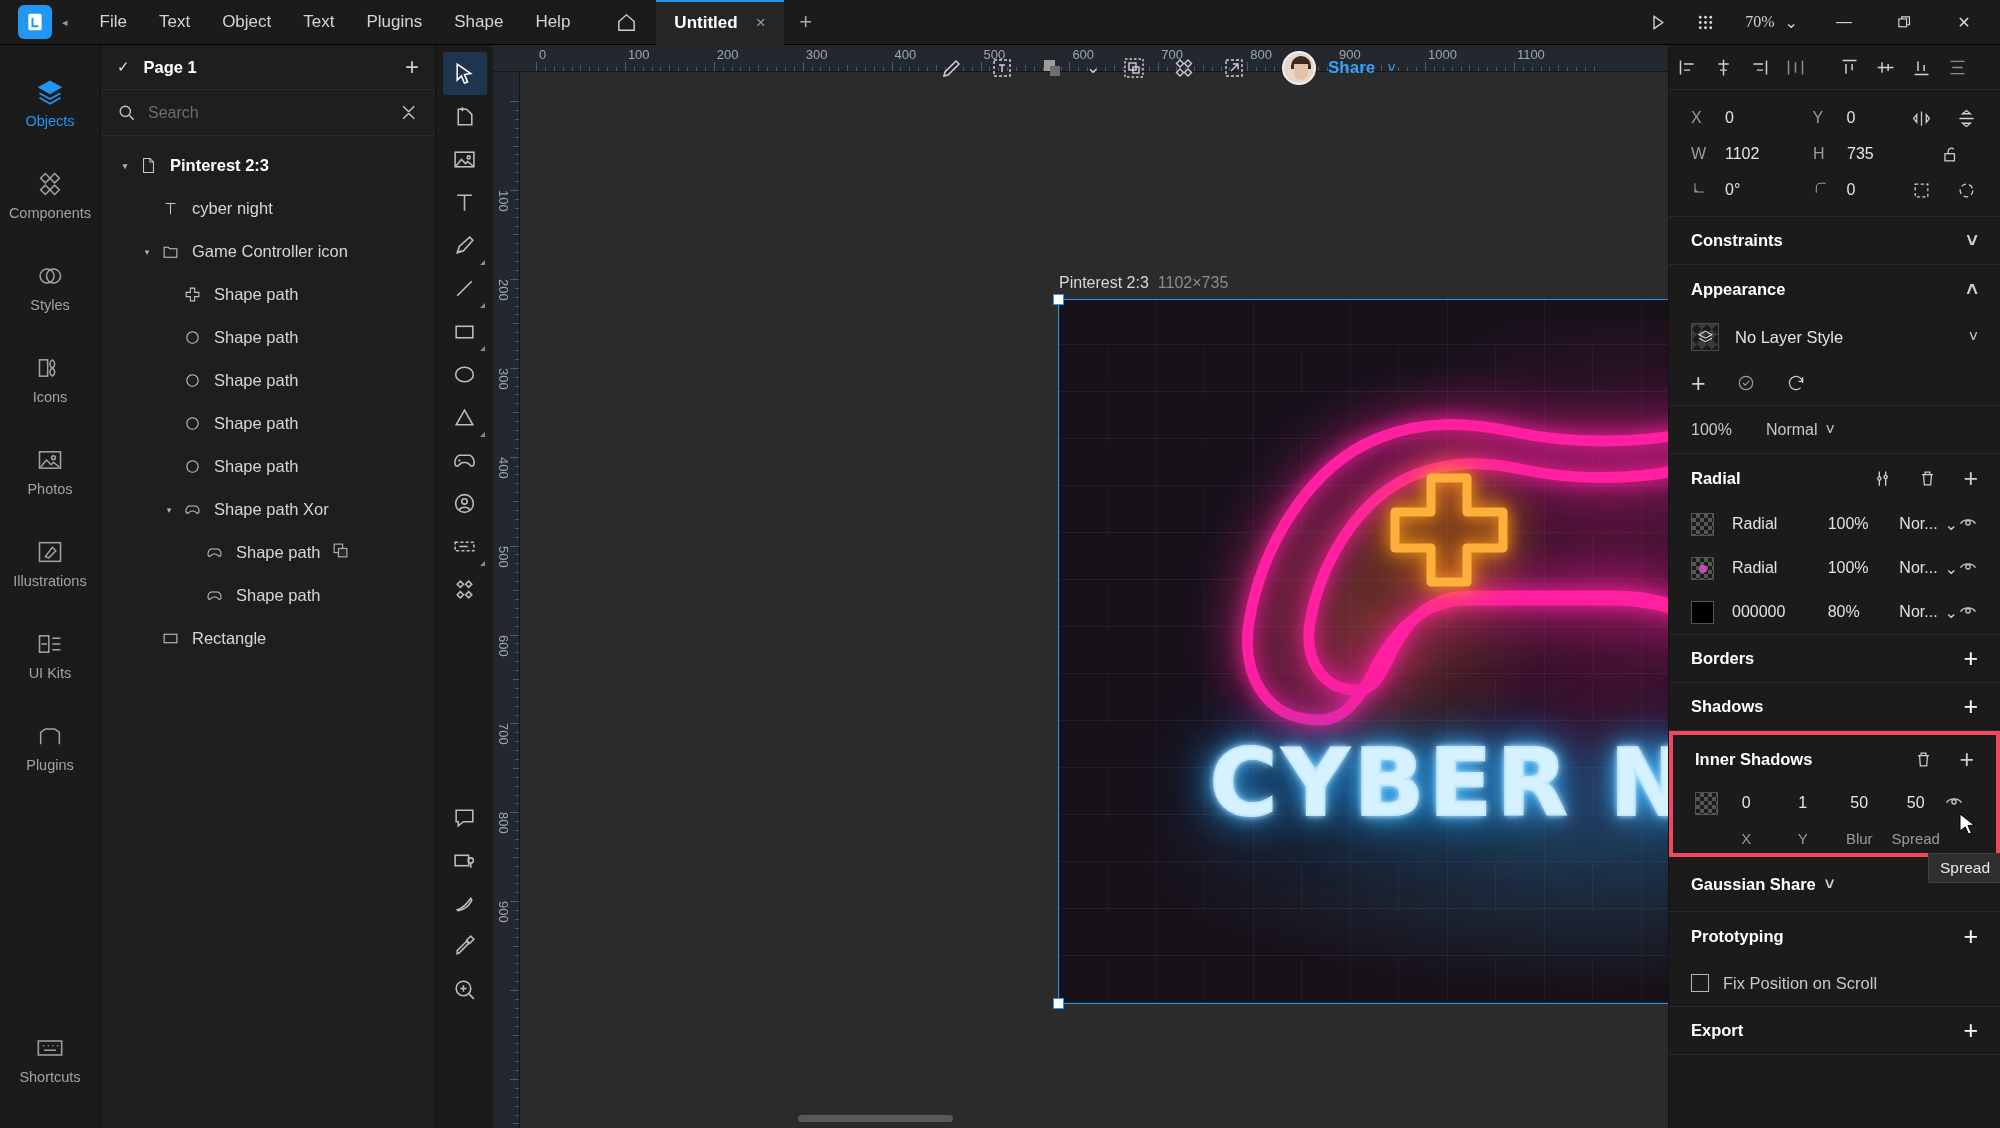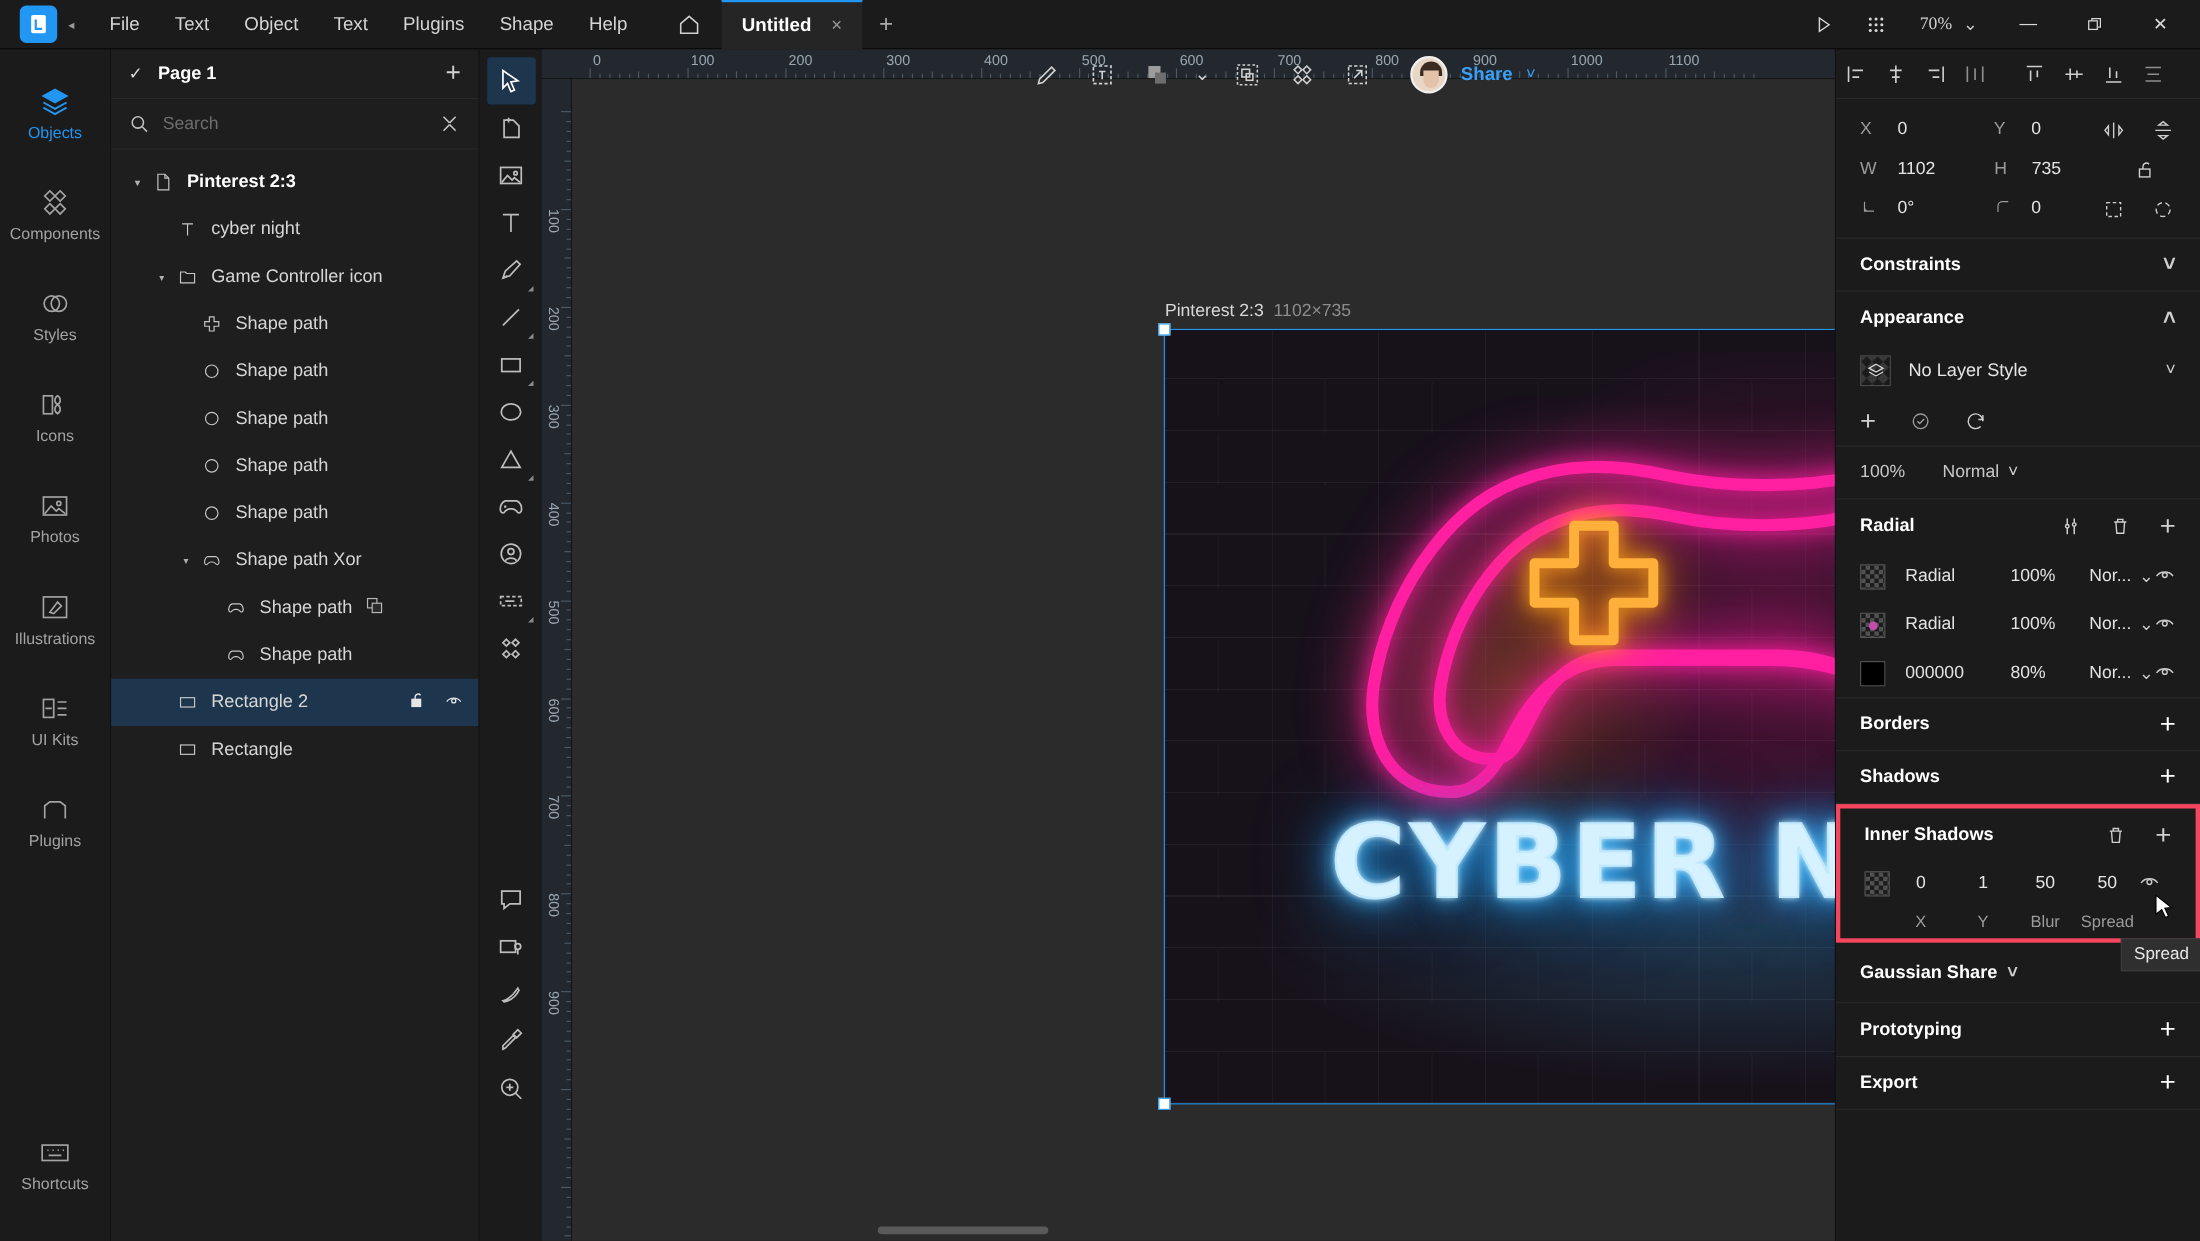--- a/index.html
+++ b/index.html
@@ -453,40 +453,20 @@
         </div>
         <div class="node">
           <span style="width:80px;flex:0 0 80px"></span>
           <span class="tw"></span>
           <span class="ico">
             <svg viewBox="0 0 24 24" fill="none" stroke="#c6c6c6" stroke-width="1.5">
               <path d="M3 16c-1-4 1-8 4-9h10c3 1 5 5 4 9-1 2-3 2-4 0-1-1-2-2-4-2H11c-2 0-3 1-4 2-1 2-3 2-4 0z"></path>
             </svg>
           </span>
           <span class="lbl">Shape path</span>
-        </div>
-        <div class="node sel">
-          <span style="width:36px;flex:0 0 36px"></span>
-          <span class="tw"></span>
-          <span class="ico">
-            <svg viewBox="0 0 24 24" fill="none" stroke="#c6c6c6" stroke-width="1.5">
-              <rect x="3" y="6" width="18" height="12"></rect>
-            </svg>
-          </span>
-          <span class="lbl">Rectangle 2</span>
-          <span class="acts">
-            <span><svg viewBox="0 0 24 24" fill="none" stroke="#e6e6e6" stroke-width="1.8">
-                <rect x="5" y="11" width="11" height="9" fill="#e6e6e6"></rect>
-                <path d="M9 11V8a4 4 0 017-2.4"></path>
-              </svg></span>
-            <span><svg viewBox="0 0 24 24" fill="none" stroke="#e6e6e6" stroke-width="1.6">
-                <path d="M3 14c4-6 14-6 18 0"></path>
-                <circle cx="12" cy="13" r="2.6"></circle>
-              </svg></span>
-          </span>
         </div>
         <div class="node">
           <span style="width:36px;flex:0 0 36px"></span>
           <span class="tw"></span>
           <span class="ico">
             <svg viewBox="0 0 24 24" fill="none" stroke="#c6c6c6" stroke-width="1.5">
               <rect x="3" y="6" width="18" height="12"></rect>
             </svg>
           </span>
           <span class="lbl">Rectangle</span>
@@ -1195,20 +1175,24 @@
         <span class="chev">˅</span>
       </div>
     </div>
 
     <div class="sect">
       <div class="sect-head" style="border-bottom:0">
         <span>Prototyping</span>
         <span class="sp"></span>
         <span class="plus">+</span>
       </div>
+      <div class="proto-chk">
+        <span class="box"></span>
+        <span>Fix Position on Scroll</span>
+      </div>
     </div>
 
     <div class="sect-head">
       <span>Export</span>
       <span class="sp"></span>
       <span class="plus">+</span>
     </div>
   </div>
 </div>
 

